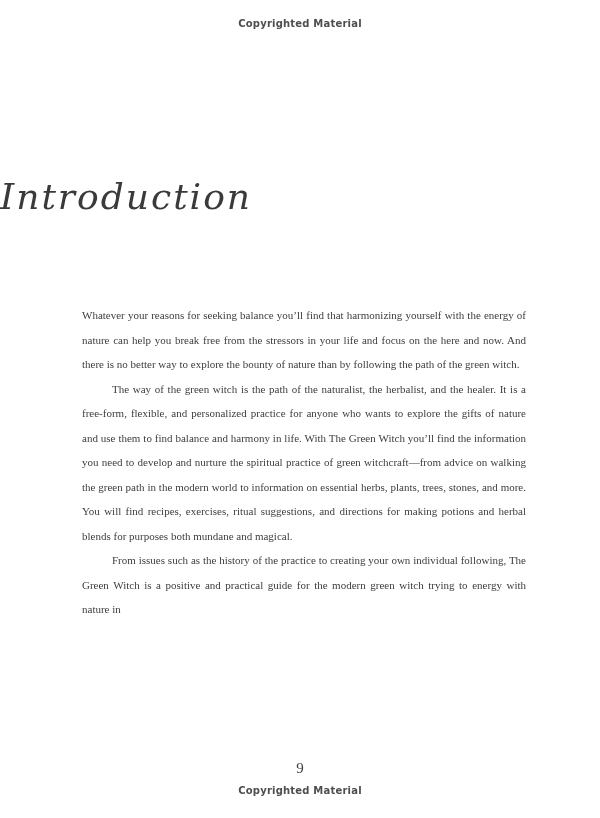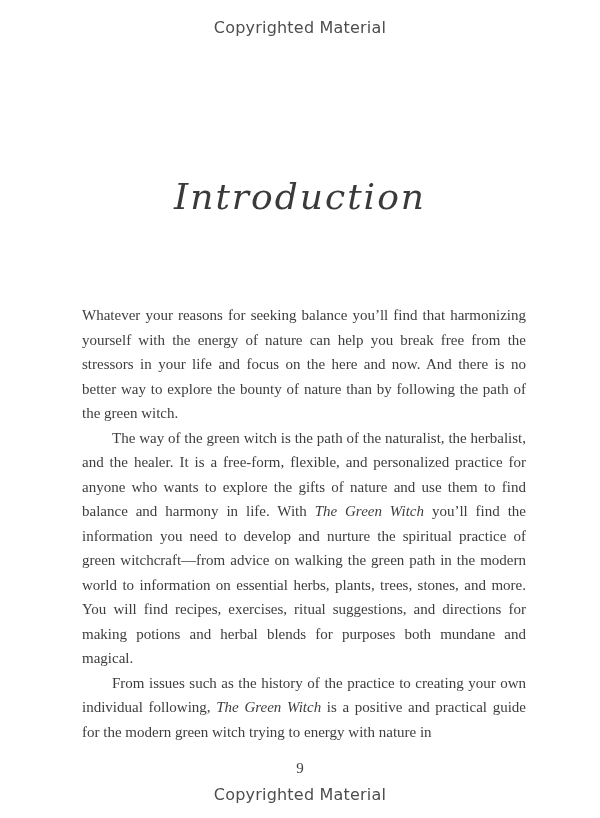--- a/index.html
+++ b/index.html
@@ -15,59 +15,59 @@
     overflow: hidden;
     font-family: "Liberation Serif", serif;
     color: #3d3d3d;
   }
   .copyright {
     position: absolute;
     left: 0;
     width: 100%;
     text-align: center;
     font-family: "DejaVu Sans", sans-serif;
-    font-size: 16px;
+    font-size: 10px;
     color: #4e4e4e;
     letter-spacing: 0.2px;
+    font-weight: bold;
   }
   .copyright-top { top: 18px; }
   .copyright-bottom { top: 785px; }
   .chapter-title {
     position: absolute;
     top: 176px;
     left: 0;
     width: 100%;
     margin: 0;
-    text-align: center;
+    text-align: left;
     font-family: "DejaVu Serif", serif;
     font-style: italic;
     font-weight: 400;
     font-size: 36px;
     letter-spacing: 2px;
     color: #3a3a3a;
   }
   .body-text {
     position: absolute;
     top: 303px;
     left: 82px;
     width: 444px;
-    font-size: 15px;
+    font-size: 11px;
     line-height: 24.5px;
     text-align: justify;
   }
   .body-text p {
     margin: 0;
     padding: 0;
     text-indent: 30px;
   }
   .body-text p.first-paragraph {
     text-indent: 0;
   }
   .book-title-italic {
-    font-style: italic;
   }
   .page-number {
     position: absolute;
     top: 760px;
     left: 0;
     width: 100%;
     text-align: center;
     font-size: 15px;
     color: #3d3d3d;
   }

